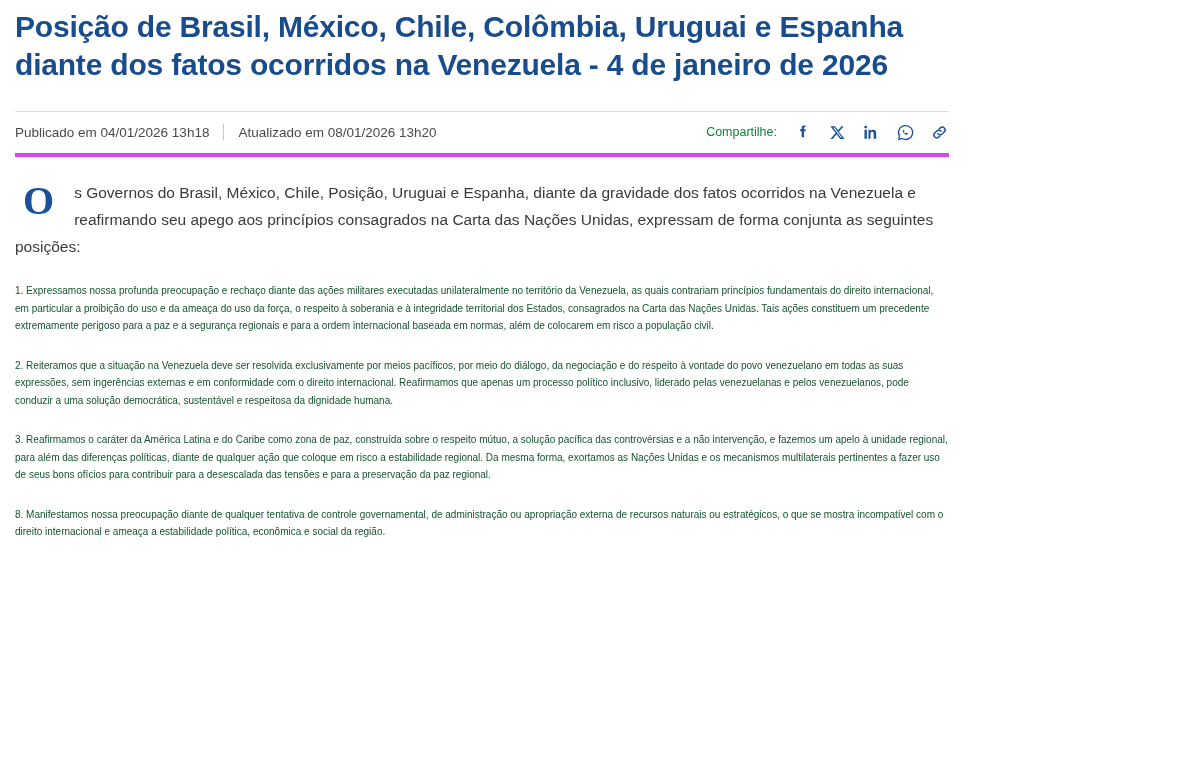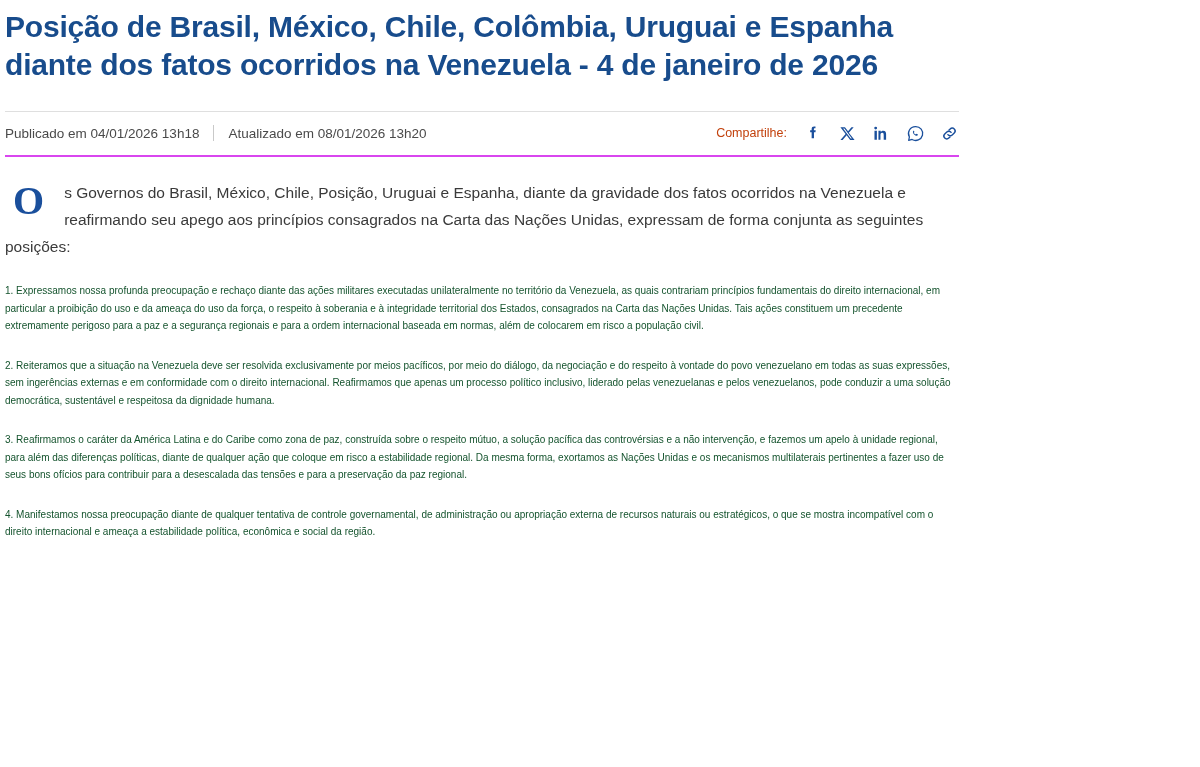--- a/index.html
+++ b/index.html
@@ -10,35 +10,35 @@
   }
   body {
     width: 1200px;
     height: 767px;
     font-family: "Liberation Sans", sans-serif;
     color: #333333;
     overflow: hidden;
   }
   .page {
     width: 964px;
-    padding: 0 5px;
+    padding: 0 15px;
   }
   .headline {
     font-size: 30px;
     line-height: 1.28;
     font-weight: bold;
     color: #184c8c;
     letter-spacing: -0.2px;
     margin: 8px 0 0 0;
     max-width: 1140px;
   }
   .meta-bar {
     margin-top: 26px;
     border-top: 1px solid #dfdfdf;
-    border-bottom: 2px solid #d946ef;
+    border-bottom: 4px solid #d946ef;
     height: 46px;
     display: flex;
     align-items: center;
     justify-content: space-between;
   }
   .meta-left {
     display: flex;
     align-items: center;
     font-size: 13.5px;
     color: #4a4a4a;
@@ -50,21 +50,21 @@
     background: #c9c9c9;
     margin: 0 14px;
   }
   .meta-right {
     display: flex;
     align-items: center;
     gap: 14px;
   }
   .share-label {
     font-size: 12.5px;
-    color: #c2410c;
+    color: #15803d;
     margin-right: 2px;
   }
   .share-icon {
     width: 20px;
     height: 20px;
     display: inline-flex;
     align-items: center;
     justify-content: center;
     color: #1a4f9c;
     cursor: pointer;
@@ -150,16 +150,16 @@
   </div>
 
   <div class="article">
     <p class="lead">
       <span class="dropcap">O</span>
       <span>s Governos do Brasil, México, Chile, Posição, Uruguai e Espanha, diante da gravidade dos fatos ocorridos na Venezuela e reafirmando seu apego aos princípios consagrados na Carta das Nações Unidas, expressam de forma conjunta as seguintes posições:</span>
     </p>
     <p class="body-par"> 1. Expressamos nossa profunda preocupação e rechaço diante das ações militares executadas unilateralmente no território da Venezuela, as quais contrariam princípios fundamentais do direito internacional, em particular a proibição do uso e da ameaça do uso da força, o respeito à soberania e à integridade territorial dos Estados, consagrados na Carta das Nações Unidas. Tais ações constituem um precedente extremamente perigoso para a paz e a segurança regionais e para a ordem internacional baseada em normas, além de colocarem em risco a população civil.</p>
     <p class="body-par">2. Reiteramos que a situação na Venezuela deve ser resolvida exclusivamente por meios pacíficos, por meio do diálogo, da negociação e do respeito à vontade do povo venezuelano em todas as suas expressões, sem ingerências externas e em conformidade com o direito internacional. Reafirmamos que apenas um processo político inclusivo, liderado pelas venezuelanas e pelos venezuelanos, pode conduzir a uma solução democrática, sustentável e respeitosa da dignidade humana.</p>
     <p class="body-par">3. Reafirmamos o caráter da América Latina e do Caribe como zona de paz, construída sobre o respeito mútuo, a solução pacífica das controvérsias e a não intervenção, e fazemos um apelo à unidade regional, para além das diferenças políticas, diante de qualquer ação que coloque em risco a estabilidade regional. Da mesma forma, exortamos as Nações Unidas e os mecanismos multilaterais pertinentes a fazer uso de seus bons ofícios para contribuir para a desescalada das tensões e para a preservação da paz regional.</p>
-    <p class="body-par">4. Manifestamos nossa preocupação diante de qualquer tentativa de controle governamental, de administração ou apropriação externa de recursos naturais ou estratégicos, o que se mostra incompatível com o direito internacional e ameaça a estabilidade política, econômica e social da região.</p>
+    <p class="body-par">8. Manifestamos nossa preocupação diante de qualquer tentativa de controle governamental, de administração ou apropriação externa de recursos naturais ou estratégicos, o que se mostra incompatível com o direito internacional e ameaça a estabilidade política, econômica e social da região.</p>
   </div>
 
 </div>
 
 </body></html>

